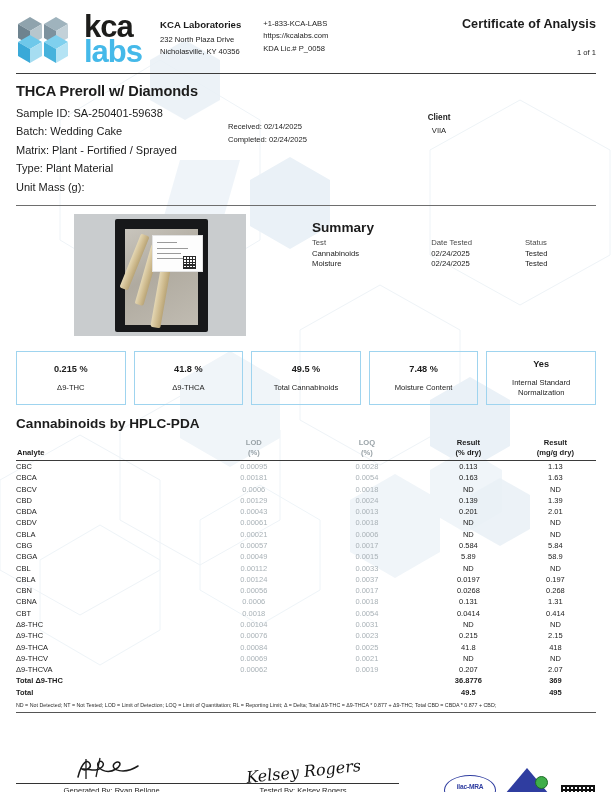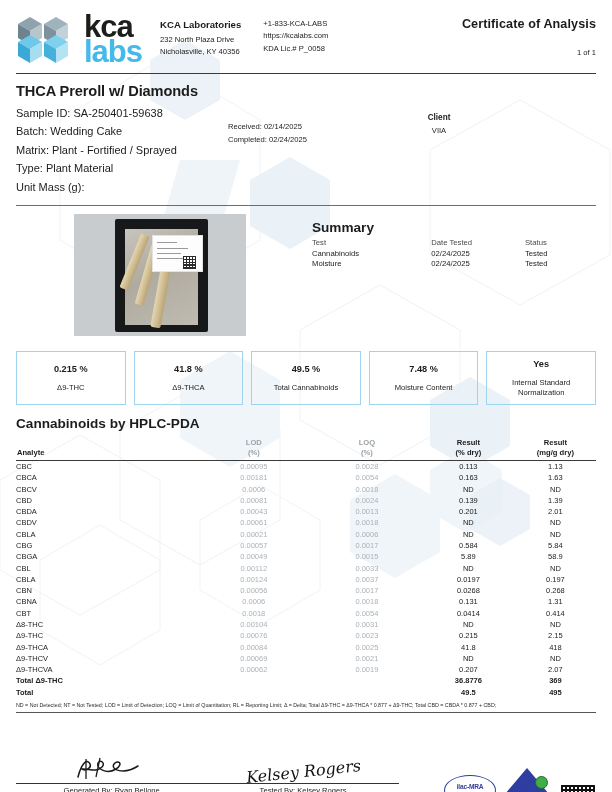--- a/index.html
+++ b/index.html
@@ -378,21 +378,21 @@
         </tr>
       <tr>
           <td class="analyte">CBCV</td>
           <td class="muted">0.0006</td>
           <td class="muted">0.0018</td>
           <td>ND</td>
           <td>ND</td>
         </tr>
       <tr>
           <td class="analyte">CBD</td>
-          <td class="muted">0.00081</td>
+          <td class="muted">0.00129</td>
           <td class="muted">0.0024</td>
           <td>0.139</td>
           <td>1.39</td>
         </tr>
       <tr>
           <td class="analyte">CBDA</td>
           <td class="muted">0.00043</td>
           <td class="muted">0.0013</td>
           <td>0.201</td>
           <td>2.01</td>

